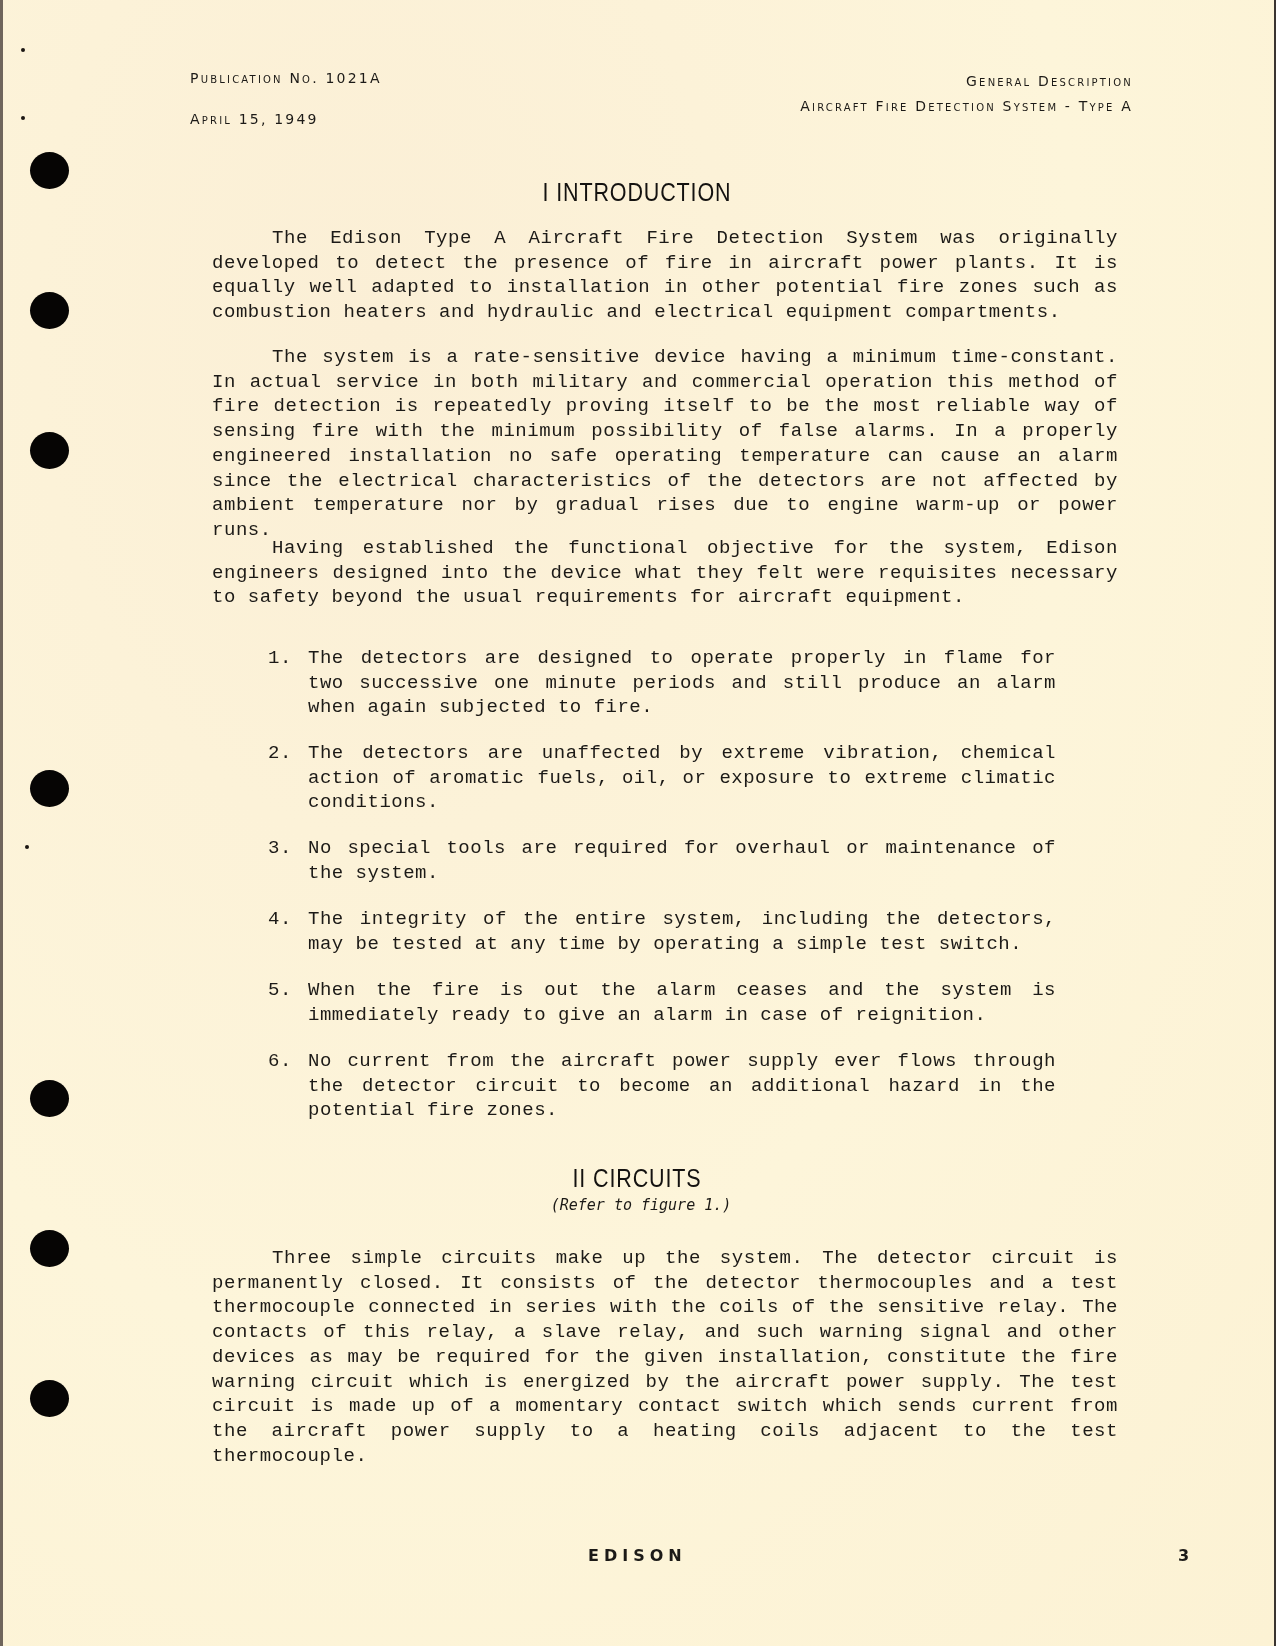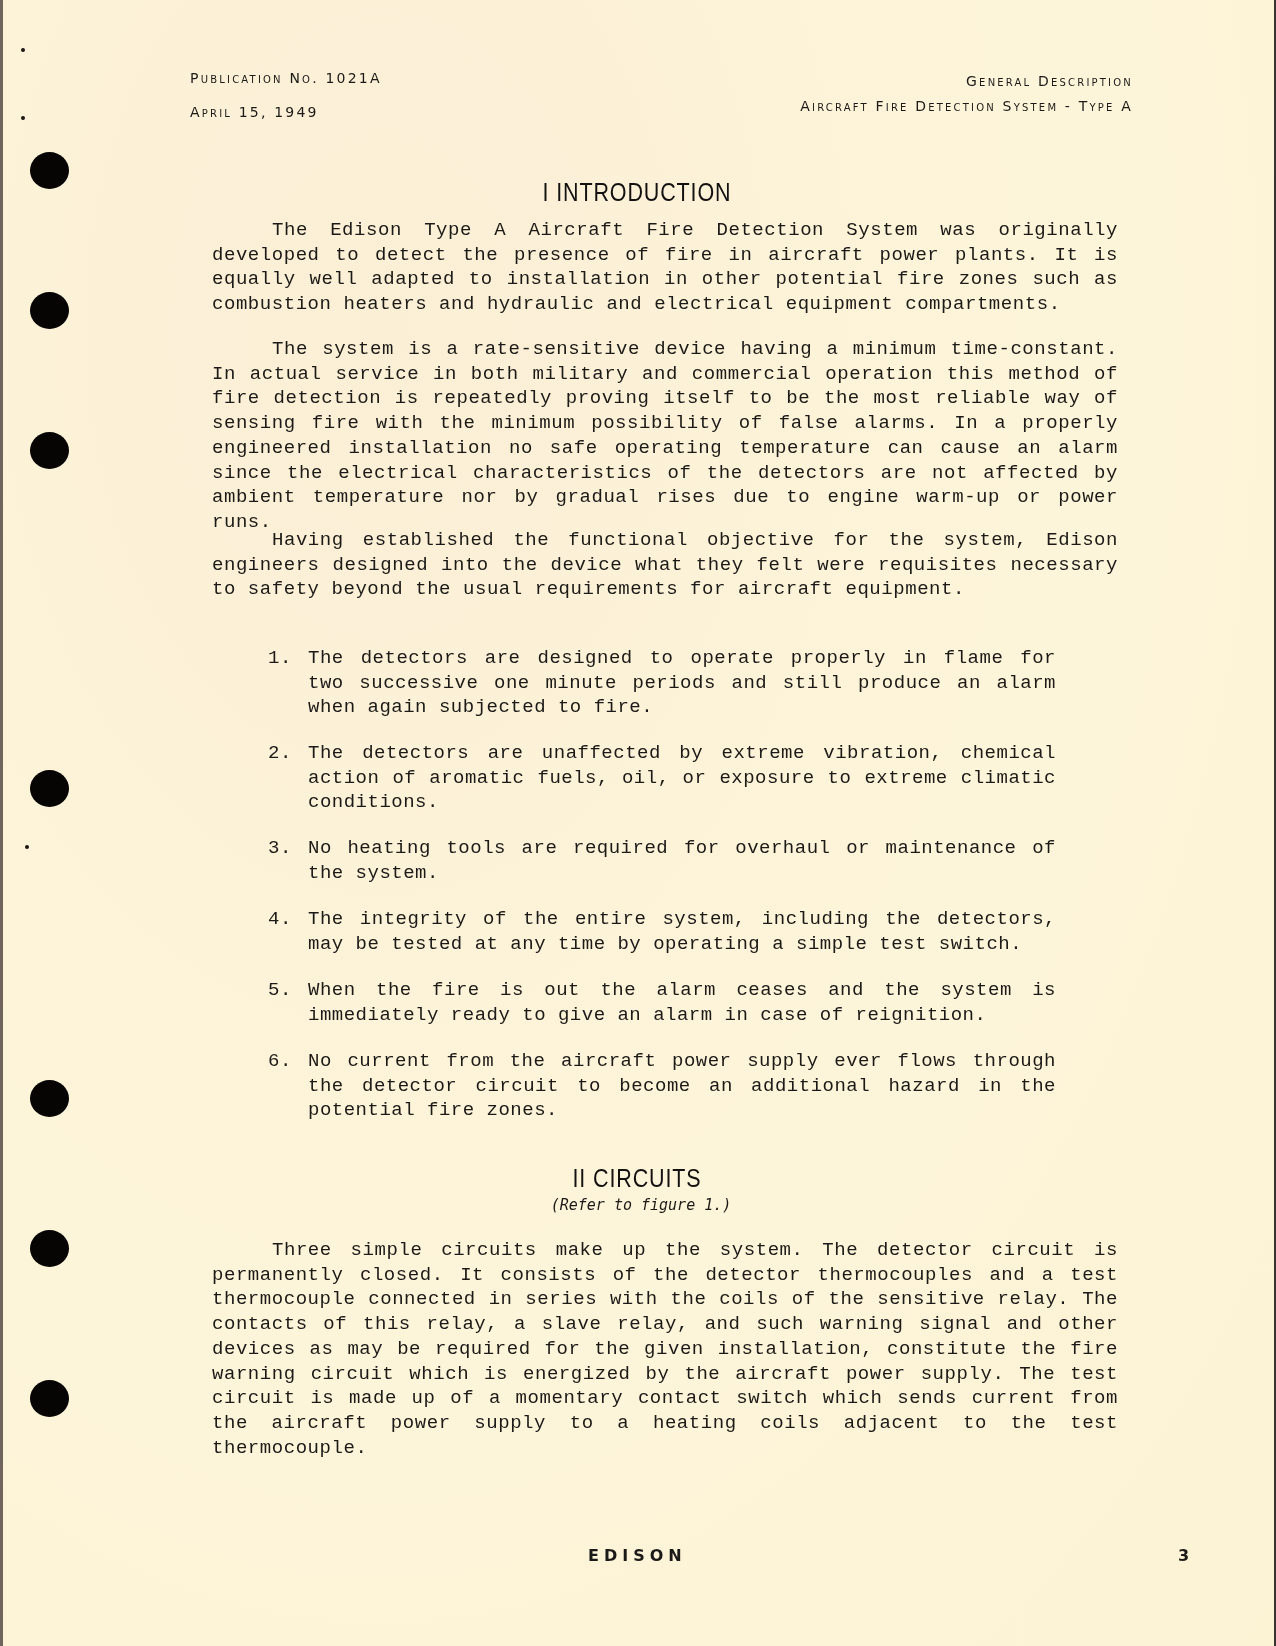--- a/index.html
+++ b/index.html
@@ -40,20 +40,21 @@
       position: absolute; left: 4px; width: 1274px; text-align: center;
       font-family: "DejaVu Sans Mono", monospace; font-style: italic;
       font-size: 15px; color: #1c1a17;
     }
     .para {
       position: absolute; left: 212px; width: 906px;
       font-family: "Liberation Mono", monospace;
       font-size: 19px; line-height: 24.7px; color: #1c1a17;
       text-align: justify; text-align-last: left;
       letter-spacing: 0.55px;
+      margin-top: 8px;
     }
     .para .indent { display: inline-block; width: 60px; }
     .list-item {
       position: absolute; left: 268px; width: 788px;
       font-family: "Liberation Mono", monospace;
       font-size: 19px; line-height: 24.7px; color: #1c1a17;
       letter-spacing: 0.5px;
       display: flex;
     }
     .list-item .num { width: 40px; flex: 0 0 40px; }
@@ -76,21 +77,21 @@
   <div class="hole" style="top:152px;"></div>
   <div class="hole" style="top:292px;"></div>
   <div class="hole" style="top:432px;"></div>
   <div class="hole" style="top:770px;"></div>
   <div class="speck" style="left:25px;top:845px;"></div>
   <div class="hole" style="top:1080px;"></div>
   <div class="hole" style="top:1230px;"></div>
   <div class="hole" style="top:1380px;"></div>
 
   <div class="hdr hdr-left" style="top:70px;">Publication No. 1021A</div>
-  <div class="hdr hdr-left" style="top:104px;text-align:center;">April 15, 1949</div>
+  <div class="hdr hdr-left" style="top:111px;text-align:center;">April 15, 1949</div>
   <div class="hdr hdr-right" style="top:73px;">General Description</div>
   <div class="hdr hdr-right" style="top:98px;">Aircraft Fire Detection System - Type A</div>
 
   <div class="section-title" style="top:178px;">I INTRODUCTION</div>
 
   <div class="para" style="top:218px;">
     <span class="indent"></span><span>The Edison Type A Aircraft Fire Detection System was originally developed to detect the presence of fire in aircraft power plants. It is equally well adapted to installation in other potential fire zones such as combustion heaters and hydraulic and electrical equipment compartments.</span>
   </div>
 
   <div class="para" style="top:337px;">
@@ -104,21 +105,21 @@
   <div class="list-item" style="top:646px;">
     <span class="num">1.</span>
     <span class="txt">The detectors are designed to operate properly in flame for two successive one minute periods and still produce an alarm when again subjected to fire.</span>
   </div>
   <div class="list-item" style="top:741px;">
     <span class="num">2.</span>
     <span class="txt">The detectors are unaffected by extreme vibration, chemical action of aromatic fuels, oil, or exposure to extreme climatic conditions.</span>
   </div>
   <div class="list-item" style="top:836px;">
     <span class="num">3.</span>
-    <span class="txt">No heating tools are required for overhaul or maintenance of the system.</span>
+    <span class="txt">No special tools are required for overhaul or maintenance of the system.</span>
   </div>
   <div class="list-item" style="top:907px;">
     <span class="num">4.</span>
     <span class="txt">The integrity of the entire system, including the detectors, may be tested at any time by operating a simple test switch.</span>
   </div>
   <div class="list-item" style="top:978px;">
     <span class="num">5.</span>
     <span class="txt">When the fire is out the alarm ceases and the system is immediately ready to give an alarm in case of reignition.</span>
   </div>
   <div class="list-item" style="top:1049px;">

